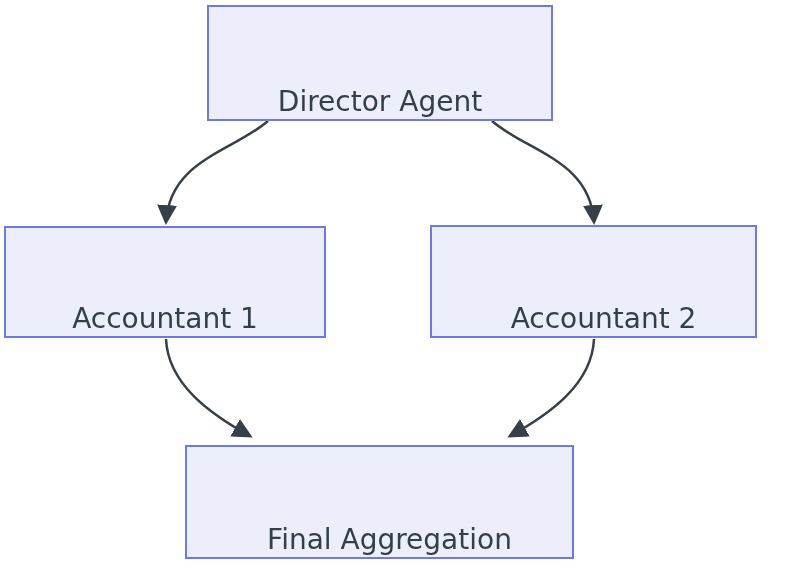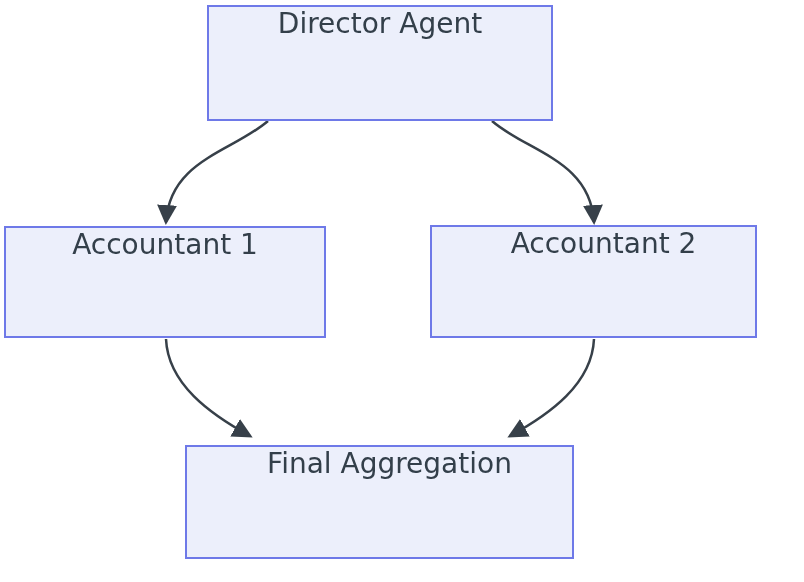--- a/index.html
+++ b/index.html
@@ -29,21 +29,21 @@
   }
   .edges path.edge-line {
     fill: none;
     stroke: var(--edge);
     stroke-width: 2.5;
   }
   .edges .arrowhead { fill: var(--edge); }
   .node {
     position: absolute;
     display: flex;
-    align-items: flex-start;
+    align-items: flex-end;
     justify-content: center;
     background: var(--node-fill);
     border: 2.5px solid var(--node-border);
     color: var(--text);
     font-size: 28px;
     line-height: 1.2;
     text-align: center;
   }
   .node-director { left: 207px; top: 5px;   width: 346px; height: 116px; }
   .node-acc1     { left: 4px;   top: 226px; width: 322px; height: 112px; }

